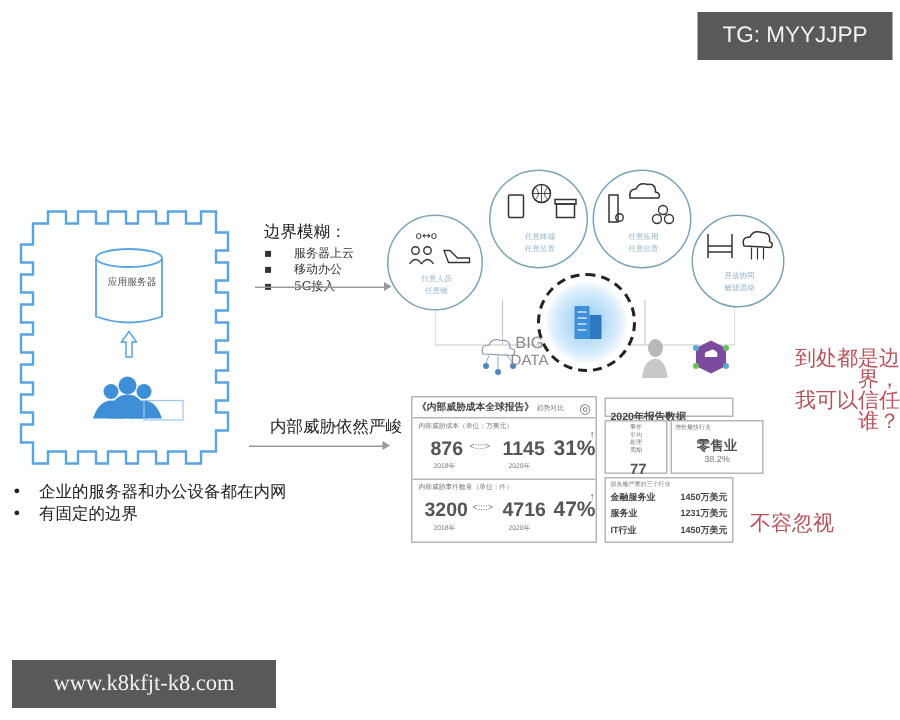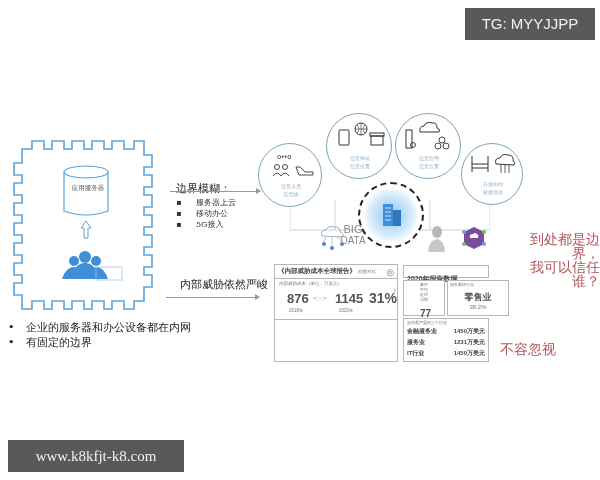--- a/index.html
+++ b/index.html
@@ -68,21 +68,21 @@
   <div class="b">
       <span class="dot">•</span>
       <span>企业的服务器和办公设备都在内网</span>
     </div>
   <div class="b">
       <span class="dot">•</span>
       <span>有固定的边界</span>
     </div>
 </div>
 
-<div class="abs" style="left:176px;top:148px;margin-top:34px;">
+<div class="abs" style="left:176px;top:148px;">
   <div class="label-fuzzy">边界模糊：</div>
   <div class="sub" style="margin-top:2px;">
     <div class="b">
         <span class="dot">▪</span>
         <span>服务器上云</span>
       </div>
     <div class="b">
         <span class="dot">▪</span>
         <span>移动办公</span>
       </div>
@@ -217,20 +217,30 @@
   <div style="height:41px;border-bottom:1px solid #b6b6b6;padding:2px 4px;position:relative;">
     <div class="mini">内部威胁成本（单位：万美元）</div>
     <div class="abs big" style="left:12px;top:12px;">876</div>
     <div class="abs yr" style="left:14px;top:29px;">2018年</div>
     <div class="abs mini" style="left:38px;top:16px;font-size:6px;">&lt;::::&gt;</div>
     <div class="abs big" style="left:60px;top:12px;">1145</div>
     <div class="abs yr" style="left:64px;top:29px;">2020年</div>
     <div class="abs pct" style="left:94px;top:11px;">31%</div>
     <div class="abs" style="left:118px;top:8px;font-size:7px;color:#555;">↑</div>
   </div>
+  <div style="height:41px;padding:2px 4px;position:relative;">
+    <div class="mini">内部威胁事件数量（单位：件）</div>
+    <div class="abs big" style="left:8px;top:12px;">3200</div>
+    <div class="abs yr" style="left:14px;top:29px;">2018年</div>
+    <div class="abs mini" style="left:40px;top:16px;font-size:6px;">&lt;::::&gt;</div>
+    <div class="abs big" style="left:60px;top:12px;">4716</div>
+    <div class="abs yr" style="left:64px;top:29px;">2020年</div>
+    <div class="abs pct" style="left:94px;top:11px;">47%</div>
+    <div class="abs" style="left:118px;top:8px;font-size:7px;color:#555;">↑</div>
+  </div>
 </div>
 
 <div class="abs panel" style="left:403px;top:265px;width:86px;height:13px;padding:1px 3px;">
   <span class="panel-title" style="font-size:7px;">2020年报告数据</span>
 </div>
 <div class="abs panel" style="left:403px;top:280px;width:42px;height:36px;padding:1px 16px;">
   <div class="mini" style="font-size:4px;">事件平均处理周期</div>
   <div class="big" style="text-align:center;margin-top:6px;font-size:10px;">77天</div>
 </div>
 <div class="abs panel" style="left:447px;top:280px;width:62px;height:36px;padding:1px 2px;">

